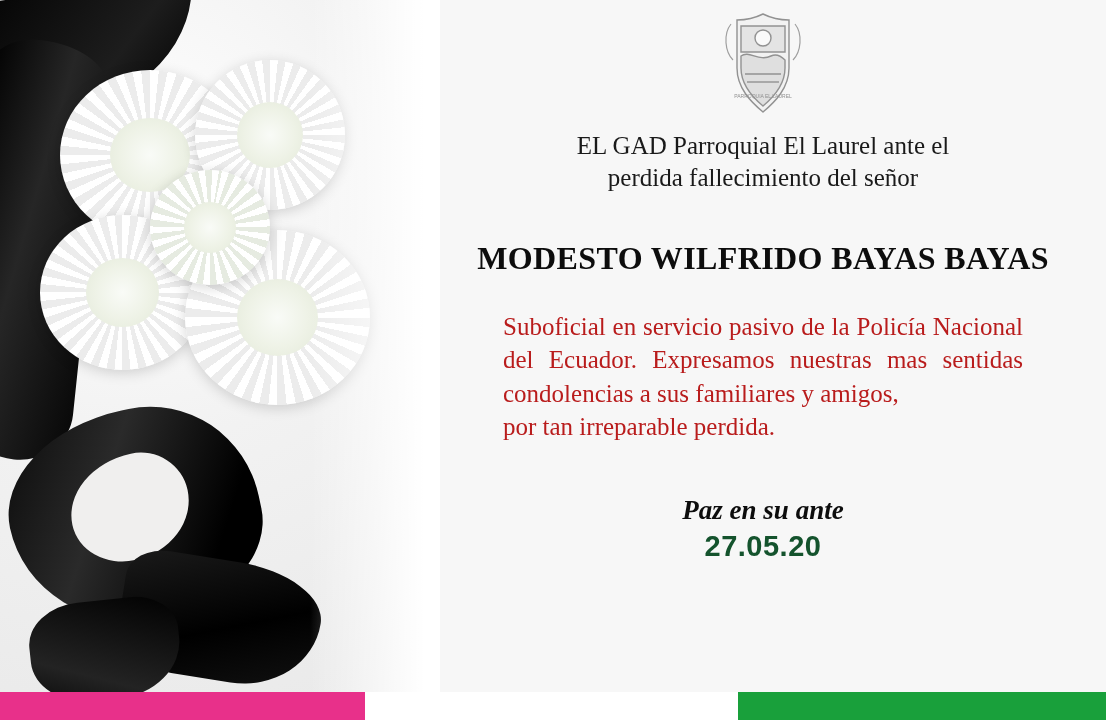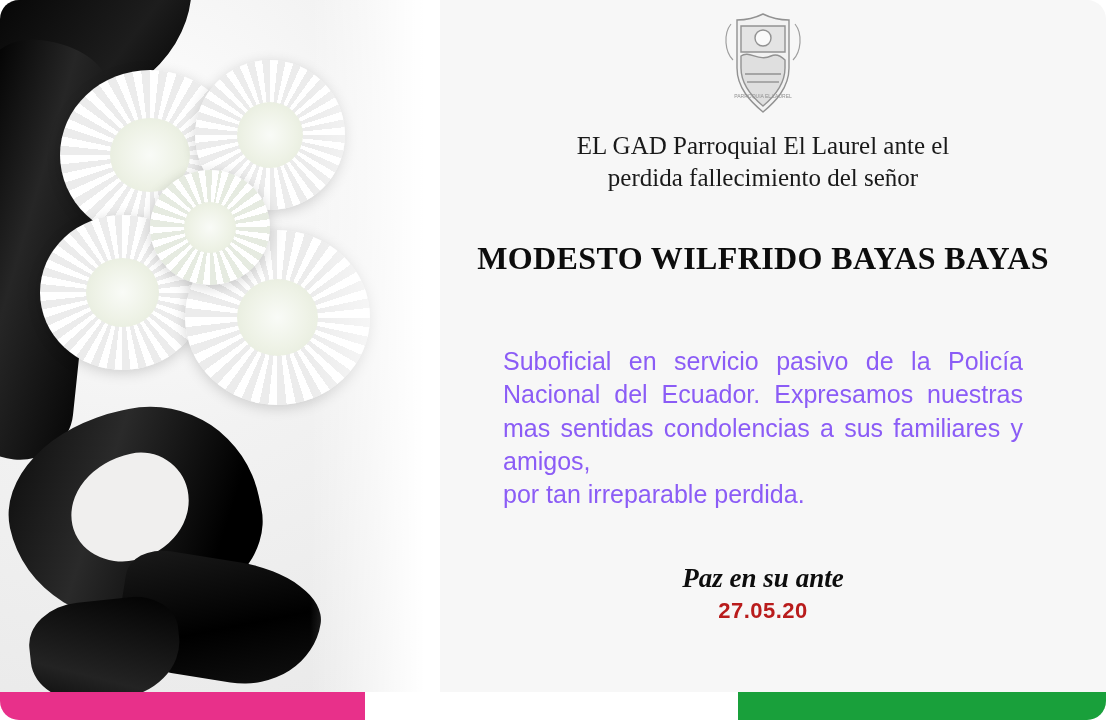--- a/index.html
+++ b/index.html
@@ -10,21 +10,20 @@
   }
   body {
     font-family: "Liberation Serif", serif;
   }
   .card {
     position: relative;
     width: 1106px;
     height: 720px;
     overflow: hidden;
     background: #f7f7f7;
-    border-radius: 19px;
   }
 
   
   .photo {
     position: absolute;
     left: 0;
     top: 0;
     width: 440px;
     height: 692px;
     overflow: hidden;
@@ -143,48 +142,48 @@
   .name{
     margin-top: 46px;
     font-size: 32px;
     font-weight: bold;
     letter-spacing: .4px;
     color: #0d0d0d;
     font-family: "Liberation Serif", serif;
   }
 
   .body-text{
-    margin: 68px auto 0;
+    margin: 33px auto 0;
     width: 520px;
     text-align: justify;
     text-align-last: left;
     font-size: 25px;
     line-height: 1.33;
-    color: #8b5cf6;
-    font-family: Liberation Sans, sans-serif;
+    color: #b91c1c;
+    font-family: Liberation Serif, serif;
   }
   .body-text .last-line{
     display:block;
     text-align:center;
   }
 
   .farewell{
     margin-top: 52px;
     font-size: 27px;
     font-style: italic;
     font-weight: bold;
     color: #0d0d0d;
   }
   .date{
     margin-top: 4px;
-    font-size: 22px;
+    font-size: 29px;
     font-weight: bold;
     font-family: "Liberation Sans", sans-serif;
     letter-spacing: .5px;
-    color: #b91c1c;
+    color: #14532d;
   }
 
   
   .footer-bars{
     position:absolute;
     left:0; bottom:0;
     width:1106px; height:28px;
     display:flex;
   }
   .bar{ height:100%; }

